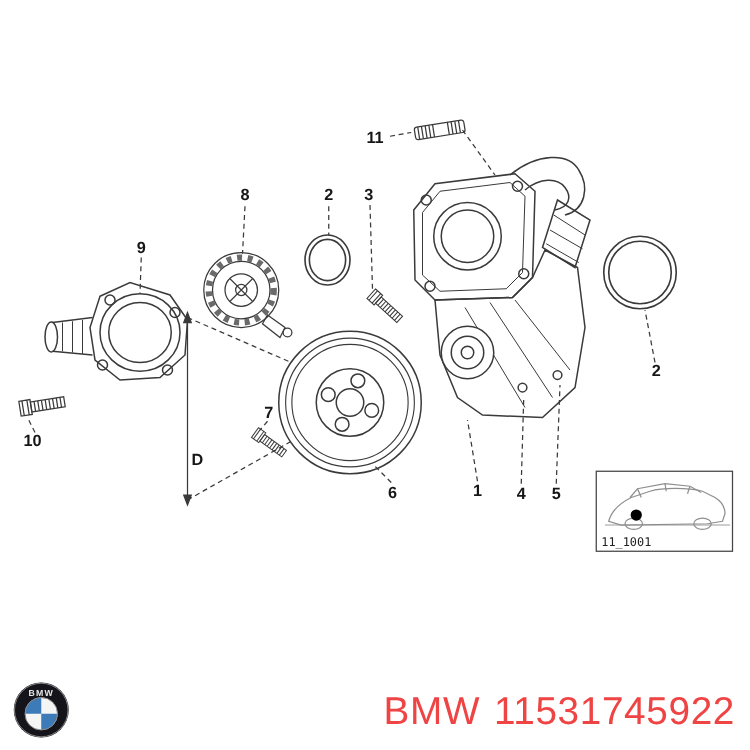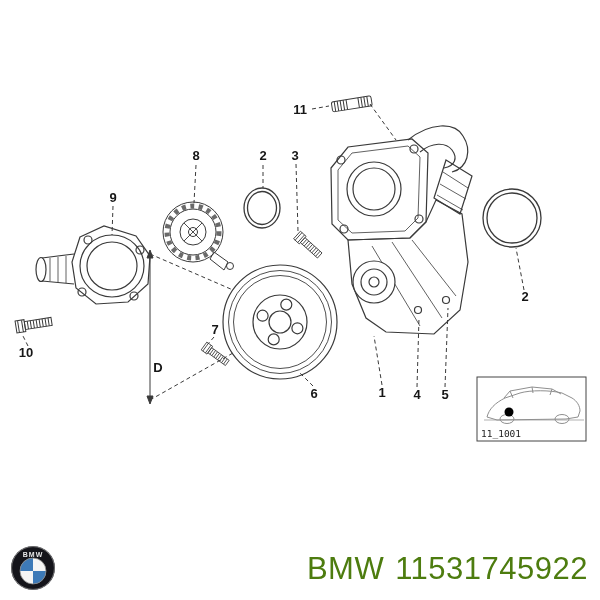--- a/index.html
+++ b/index.html
@@ -12,21 +12,21 @@
   }
   #stage { position: absolute; inset: 0; background: #fff; }
   #diagram-svg { position: absolute; left: 0; top: 0; }
   .callout { font-size: 13px; font-weight: 700; fill: #161616; }
   .inset-code { font-size: 9.5px; font-family: "DejaVu Sans Mono", monospace; }
   #footer { position: absolute; left: 0; top: 538px; width: 600px; height: 62px; }
   #footer-logo { position: absolute; left: 10px; top: 7px; }
   #part-text {
     position: absolute; right: 12px; top: 50%;
     transform: translateY(-50%);
-    font-size: 31px; color: #4d7c0f; white-space: nowrap;
+    font-size: 31px; color: #ef4444; white-space: nowrap;
     letter-spacing: 0.5px;
   }
   #part-text .sep { display: inline-block; width: 11px; }
 </style>
 </head>
 <body>
 
 <div id="stage">
 
   <svg id="diagram-svg" width="600" height="538" viewBox="0 0 600 538" xmlns="http://www.w3.org/2000/svg">

